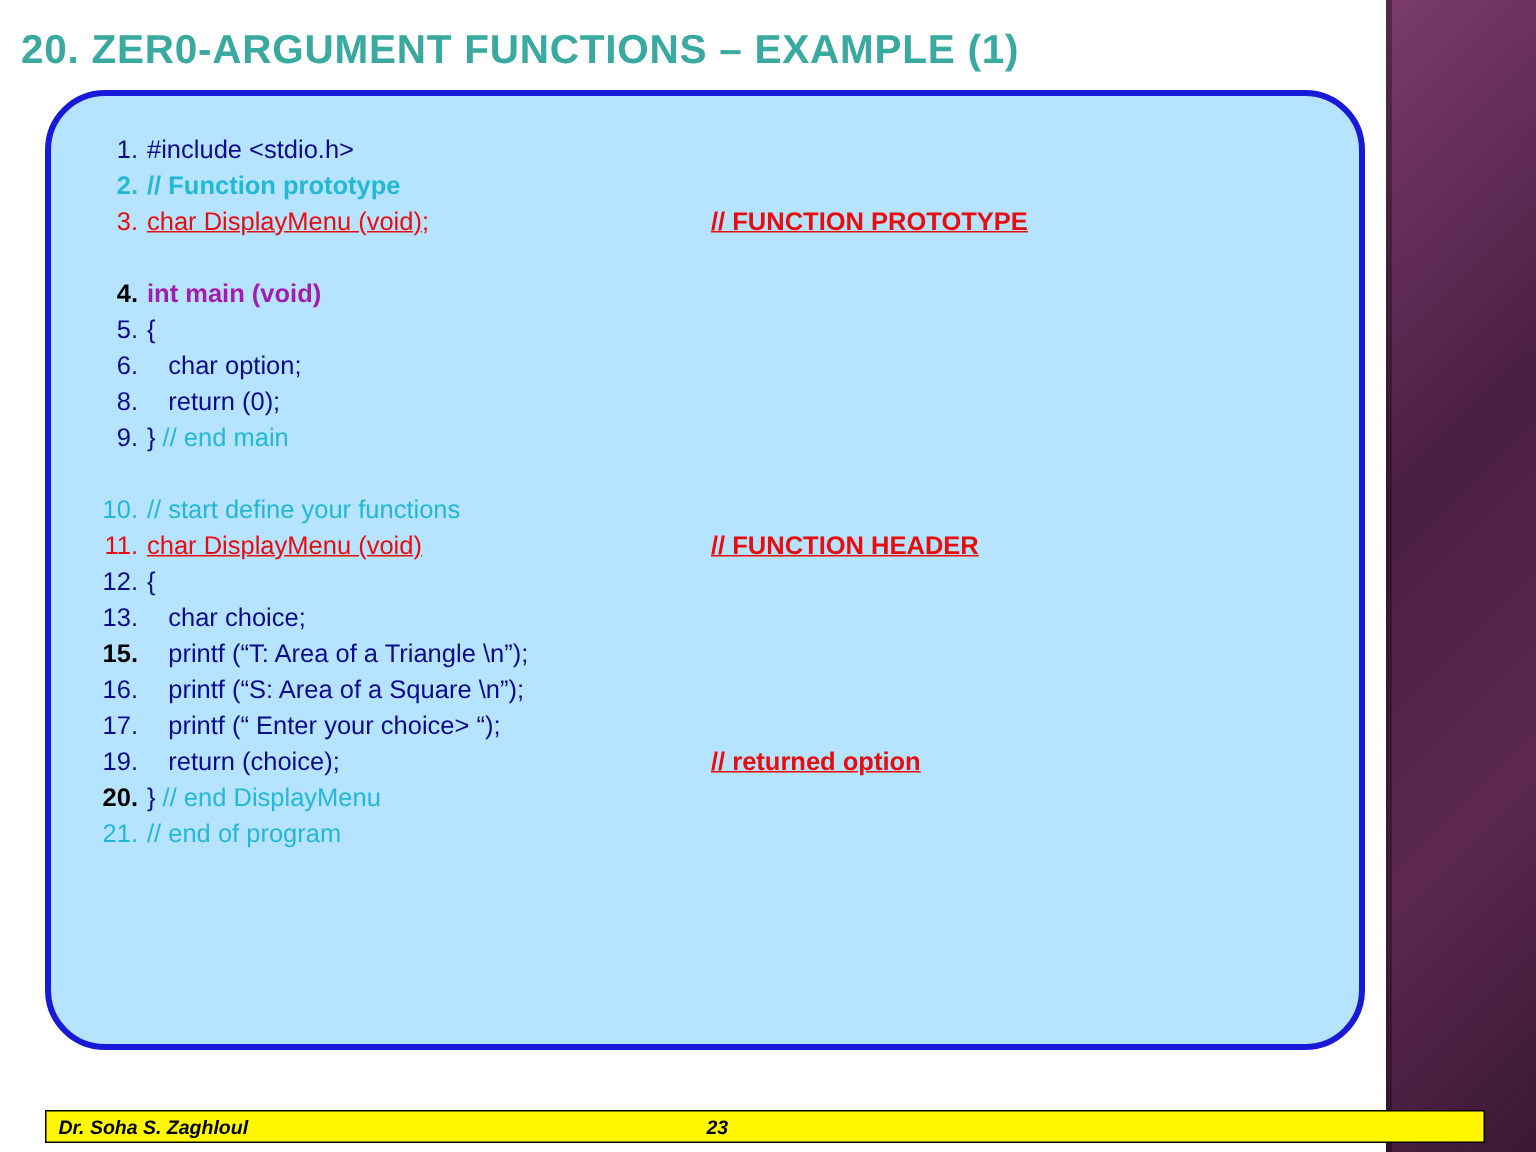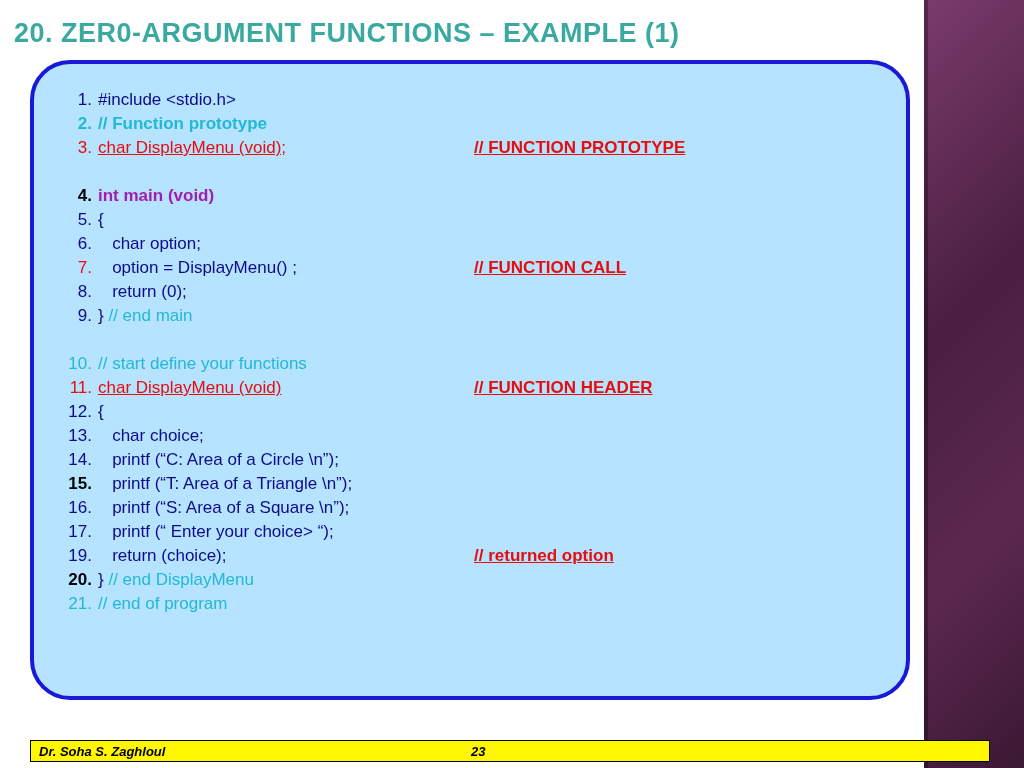--- a/index.html
+++ b/index.html
@@ -93,29 +93,27 @@
 </div>
 
 <div class="code-box">
   <div class="code-line"><span class="ln">1.</span><span class="navy">#include &lt;stdio.h&gt;</span></div>
   <div class="code-line"><span class="ln-cyan bold">2.</span><span class="cyan bold">// Function prototype</span></div>
   <div class="code-line"><span class="ln-red">3.</span><span class="red">char DisplayMenu (void);</span><span class="comment-col red bold">// FUNCTION PROTOTYPE</span></div>
   <div class="code-line">&nbsp;</div>
   <div class="code-line"><span class="ln-black">4.</span><span class="black">int main (void)</span></div>
   <div class="code-line"><span class="ln">5.</span><span class="navy">{</span></div>
   <div class="code-line"><span class="ln">6.</span><span class="navy">   char option;</span></div>
-  <div class="code-line"><span class="ln-red">7.</span><span class="navy">   option = DisplayMenu() ;</span><span class="comment-col red bold">// FUNCTION CALL</span></div>
   <div class="code-line"><span class="ln">8.</span><span class="navy">   return (0);</span></div>
   <div class="code-line"><span class="ln">9.</span><span class="navy">} </span><span class="cyan">// end main</span></div>
   <div class="code-line">&nbsp;</div>
   <div class="code-line"><span class="ln-cyan">10.</span><span class="cyan">// start define your functions</span></div>
   <div class="code-line"><span class="ln-red">11.</span><span class="red">char DisplayMenu (void)</span><span class="comment-col red bold">// FUNCTION HEADER</span></div>
   <div class="code-line"><span class="ln">12.</span><span class="navy">{</span></div>
   <div class="code-line"><span class="ln">13.</span><span class="navy">   char choice;</span></div>
-  <div class="code-line"><span class="ln">14.</span><span class="navy">   printf (“C: Area of a Circle \n”);</span></div>
   <div class="code-line"><span class="ln-black">15.</span><span class="navy">   printf (“T: Area of a Triangle \n”);</span></div>
   <div class="code-line"><span class="ln">16.</span><span class="navy">   printf (“S: Area of a Square \n”);</span></div>
   <div class="code-line"><span class="ln">17.</span><span class="navy">   printf (“ Enter your choice&gt; “);</span></div>
   <div class="code-line"><span class="ln">19.</span><span class="navy">   return (choice);</span><span class="comment-col red bold">// returned option</span></div>
   <div class="code-line"><span class="ln-black">20.</span><span class="navy">} </span><span class="cyan">// end DisplayMenu</span></div>
   <div class="code-line"><span class="ln-cyan">21.</span><span class="cyan">// end of program</span></div>
 </div>
 
 <div class="footer">
   <span class="author">Dr. Soha S. Zaghloul</span>

